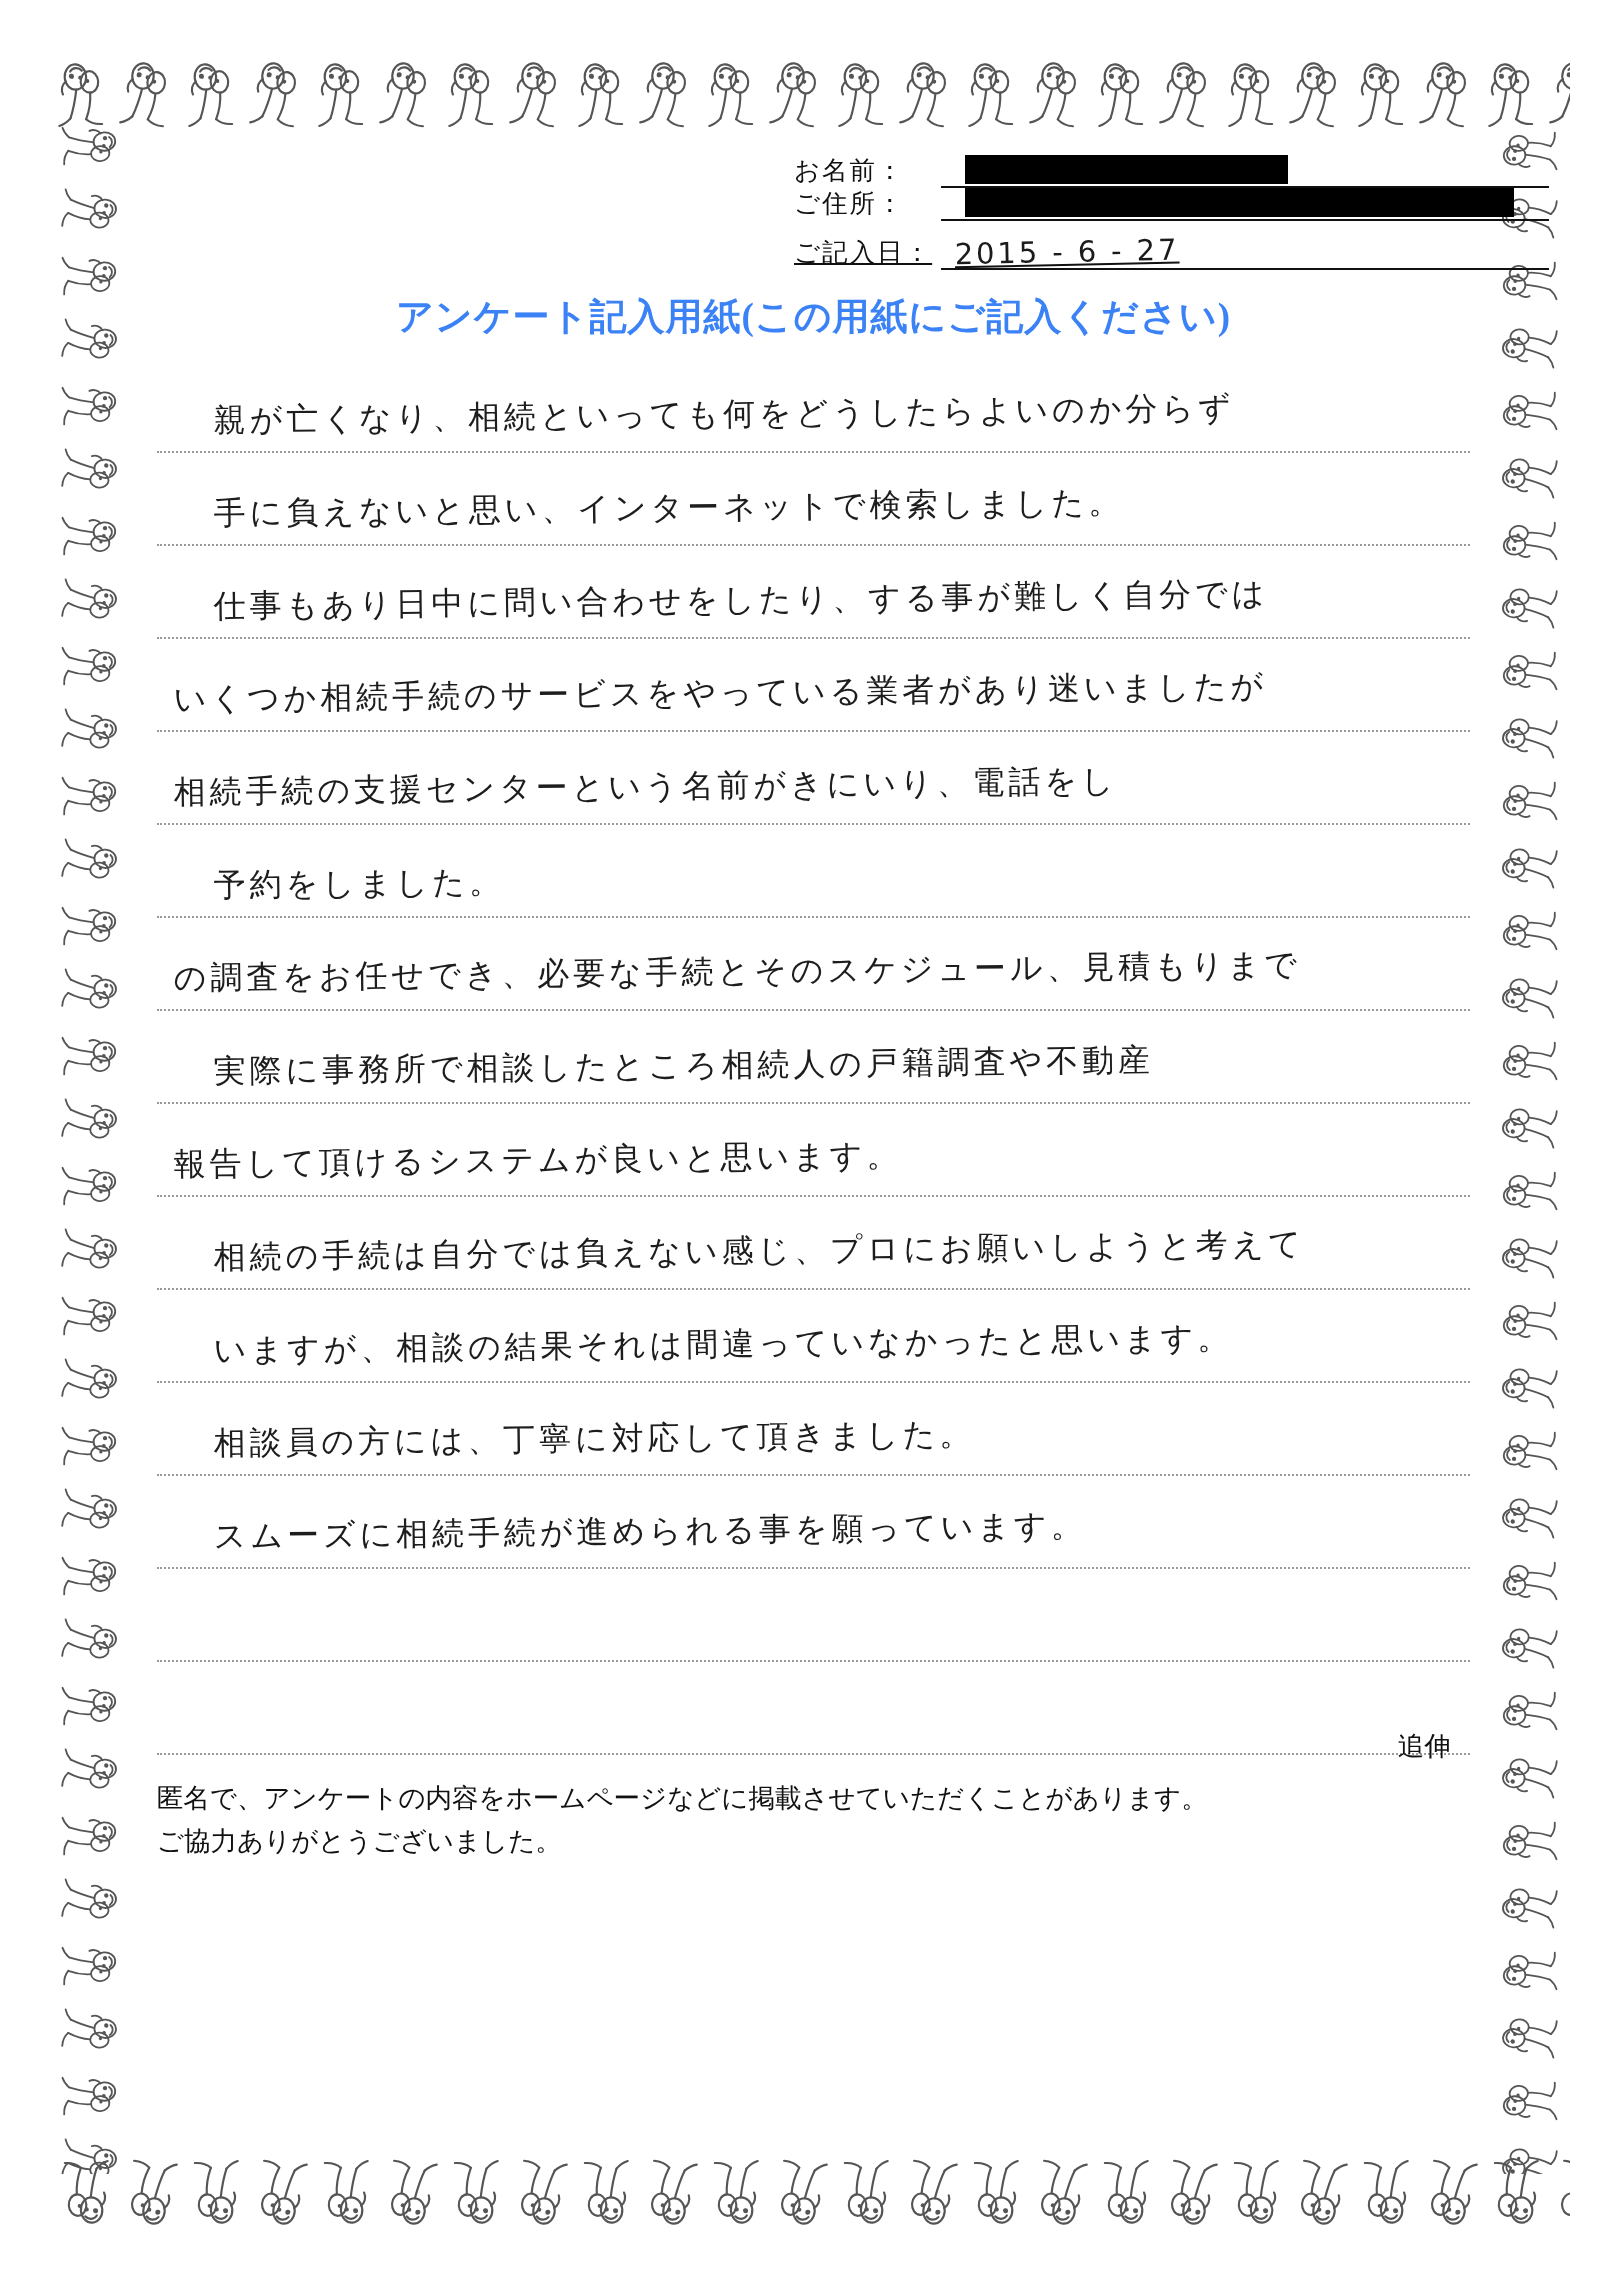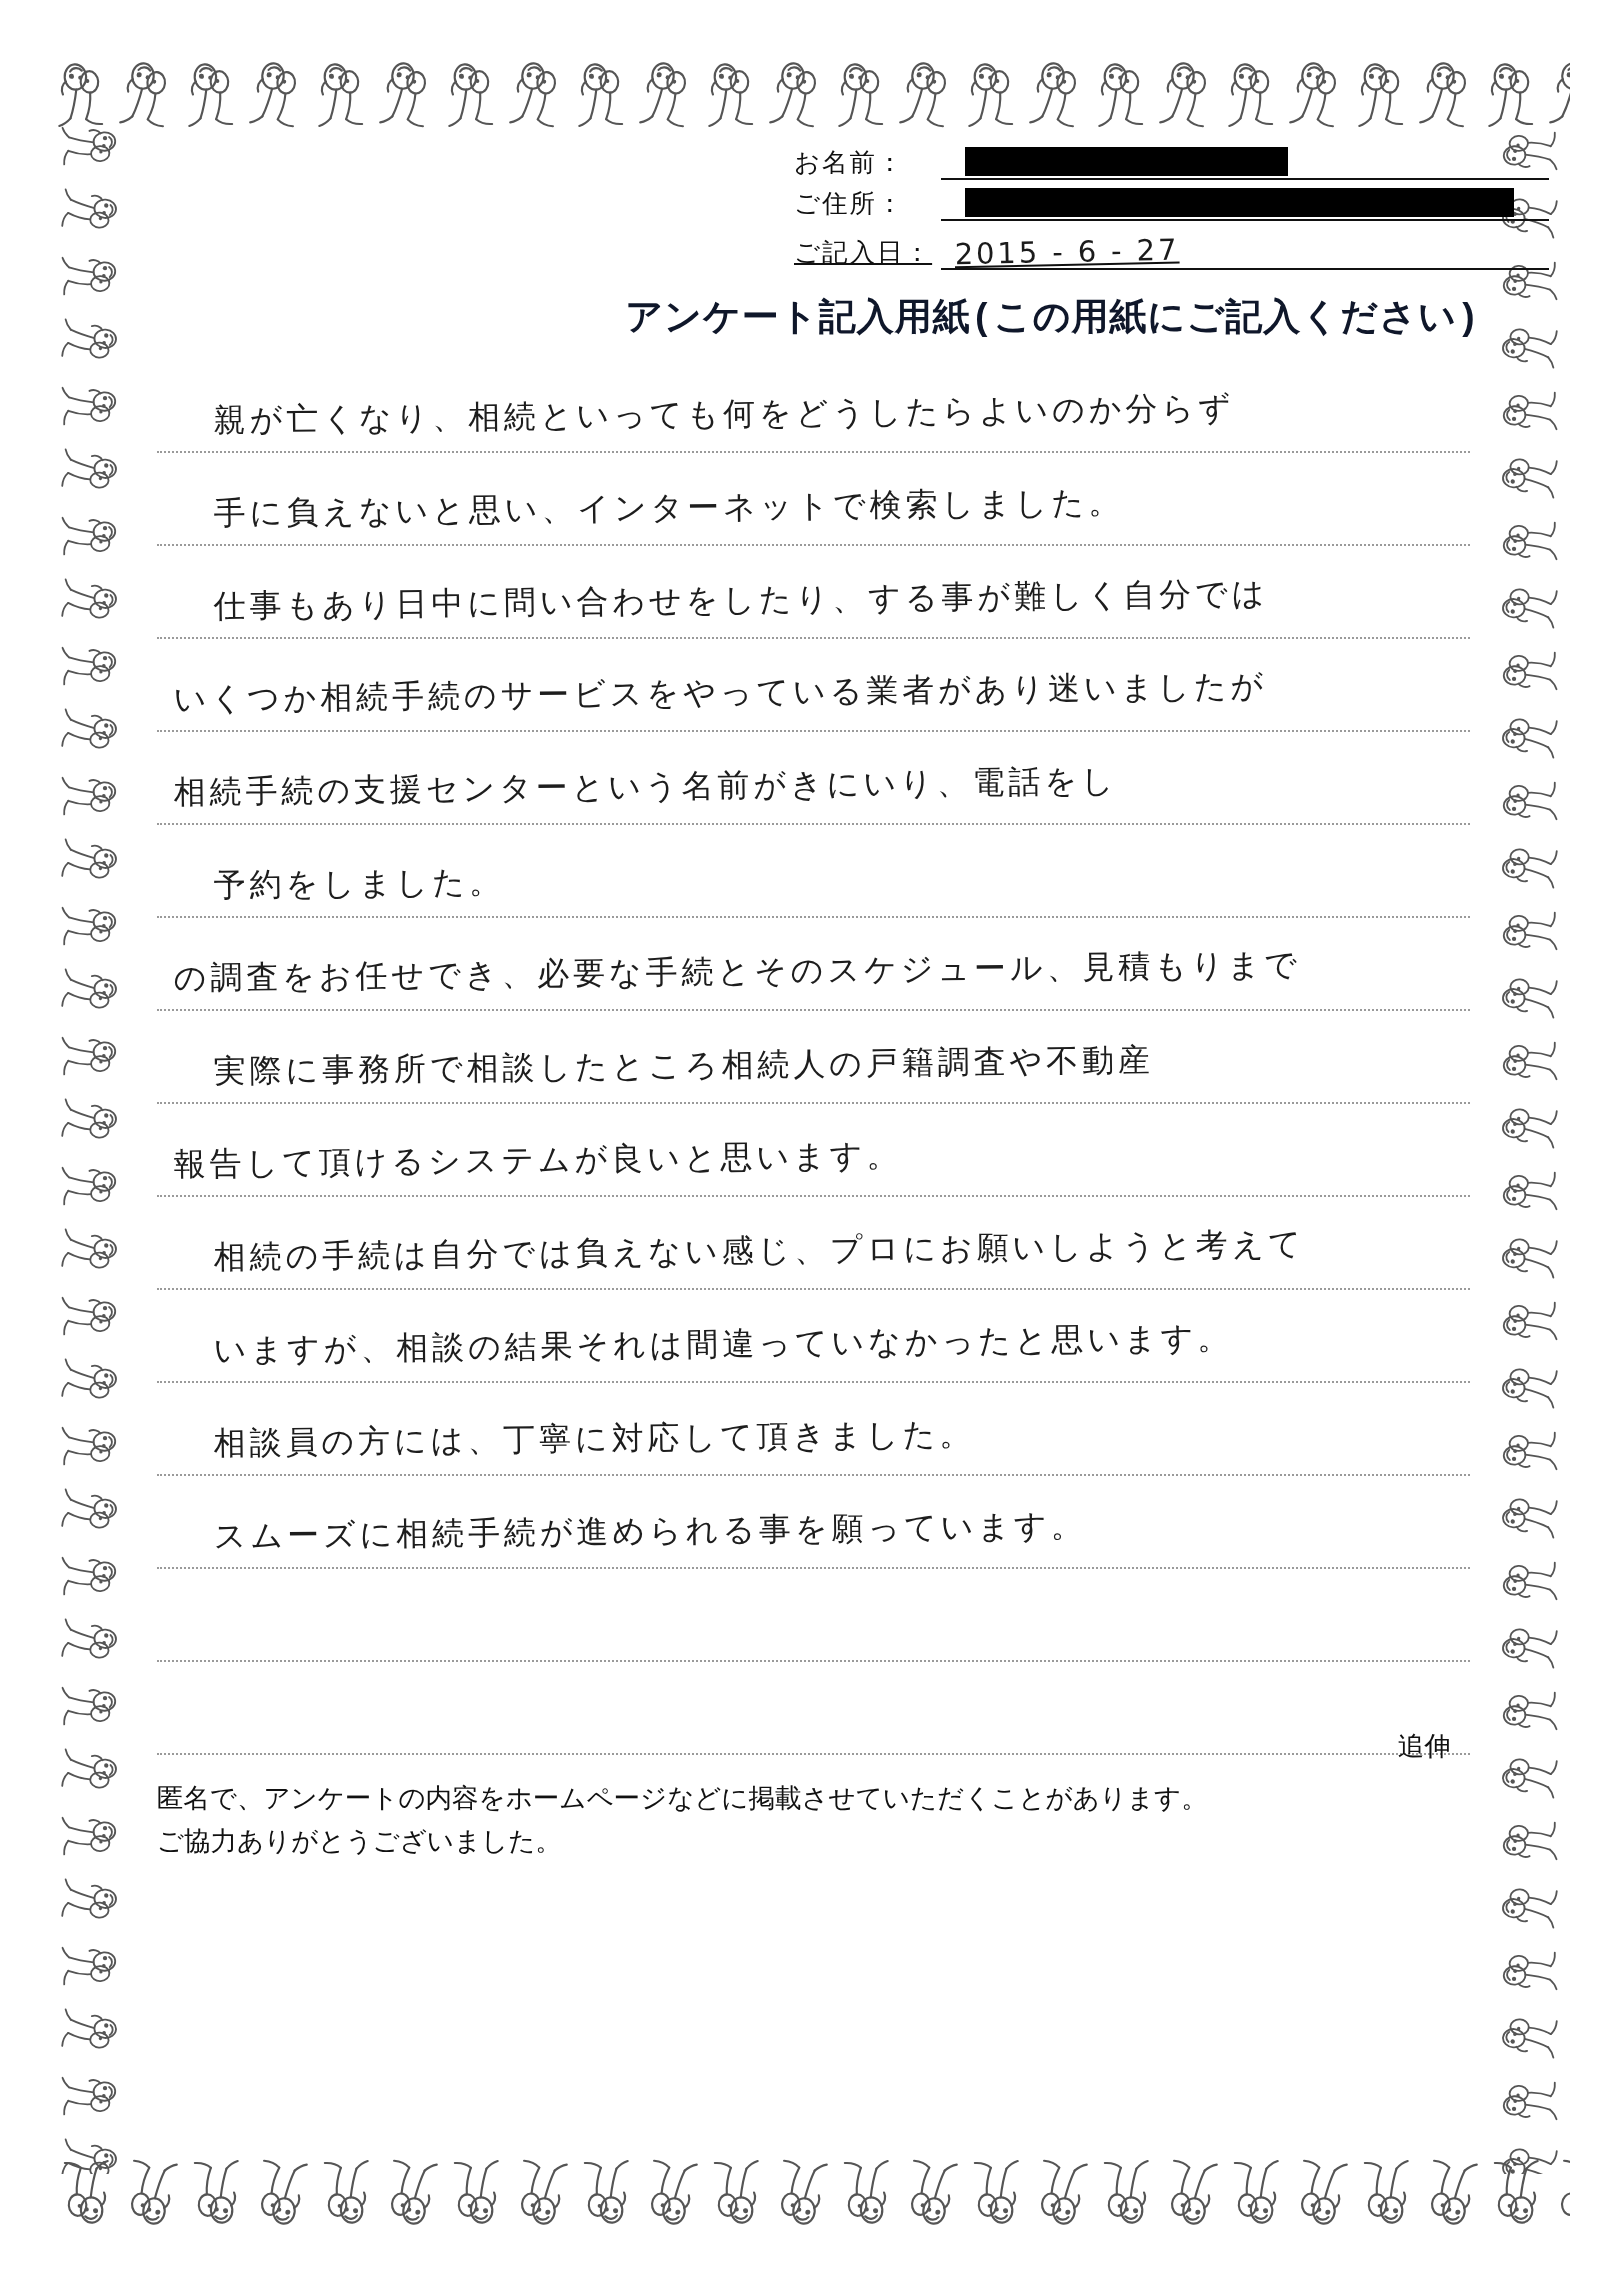--- a/index.html
+++ b/index.html
@@ -80,42 +80,42 @@
   .handwrite {
     font-family: "DejaVu Sans", sans-serif;
     font-size: 29px;
     color: #1b1b1b;
     letter-spacing: 2.9px;
     transform: rotate(-1.2deg);
     white-space: nowrap;
     padding-left: 13.7px;
   }
 
-  #row-name { left: 647px; top: 8px; }
+  #row-name { left: 647px; top: 16px; }
   #row-name .field-line { width: 608px; }
   #row-name .redacted { width: 323px; margin-left: 23.5px; }
 
   #row-addr { left: 647px; top: 49px; }
   #row-addr .field-line { width: 608px; }
   #row-addr .redacted { width: 549px; margin-left: 23.5px; }
 
   #row-date { left: 647px; top: 98px; text-decoration: underline; }
   #row-date .field-line { width: 608px; }
 
   .form-title {
     position: absolute;
     left: 0;
     top: 155px;
     width: 1333px;
-    text-align: right;
-    font-family: Liberation Mono, monospace;
+    text-align: center;
+    font-family: Liberation Serif, serif;
     font-weight: bold;
     font-size: 37px;
     letter-spacing: 1px;
-    color: #0f172a;
+    color: #3b82f6;
   }
 
   
   .lines {
     position: absolute;
     left: 9.8px;
     top: 223px;
     width: 1313px;
   }
   .line {

